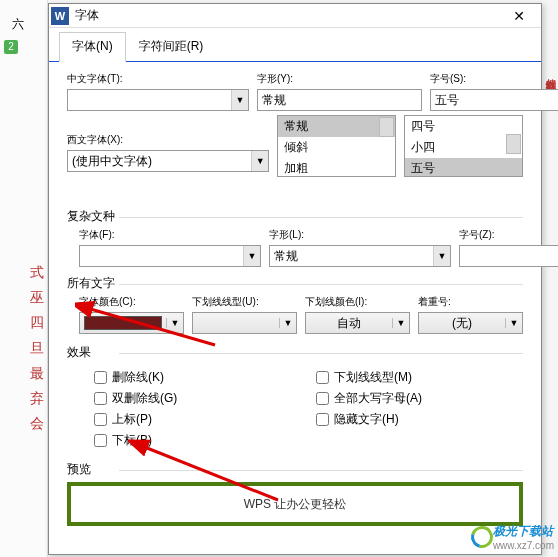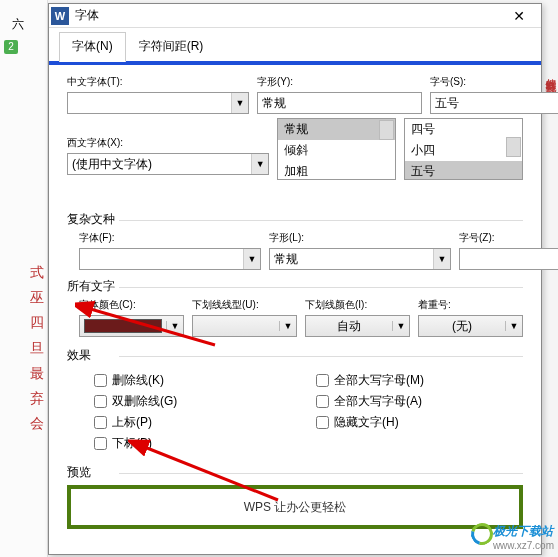--- a/index.html
+++ b/index.html
@@ -6,21 +6,21 @@
 body { background: #f5f5f5; width: 558px; height: 557px; overflow: hidden; position: relative; }
 .bg-left { position: absolute; left: 0; top: 0; width: 48px; height: 557px; background: #fbfbfb; border-right: 1px solid #e0e0e0; }
 .bg-left .dot { position: absolute; left: 4px; top: 40px; width: 14px; height: 14px; background: #4caf50; border-radius: 2px; color: #fff; text-align: center; line-height: 14px; font-size: 10px; }
 .bg-right { position: absolute; right: 0; top: 40px; width: 14px; height: 480px; color: #b33; writing-mode: vertical-rl; font-size: 11px; padding-top: 30px; line-height: 1.4; }
 .bg-left-text { position: absolute; left: 30px; top: 260px; width: 14px; color: #b33; font-size: 14px; line-height: 1.8; }
 .dialog { position: absolute; left: 48px; top: 3px; width: 494px; height: 552px; background: #fff; border: 1px solid #888; box-shadow: 2px 2px 6px rgba(0,0,0,.2); }
 .titlebar { height: 24px; background: #fff; border-bottom: 1px solid #ddd; display: flex; align-items: center; padding: 0 2px; }
 .titlebar .wicon { width: 18px; height: 18px; background: #2b579a; color: #fff; display: flex; align-items: center; justify-content: center; font-size: 11px; font-weight: bold; margin-right: 6px; }
 .titlebar .title { flex: 1; font-size: 12px; }
 .titlebar .close { width: 40px; height: 22px; text-align: center; line-height: 22px; font-size: 14px; cursor: pointer; }
-.tabs { display: flex; border-bottom: 4px solid #1d4ed8; padding: 4px 2px 0 10px; }
+.tabs { display: flex; border-bottom: 1px solid #1d4ed8; padding: 4px 2px 0 10px; }
 .tab { padding: 5px 12px; border: 1px solid transparent; cursor: pointer; }
 .tab.active { border: 1px solid #ccc; border-bottom: 1px solid #fff; margin-bottom: -1px; background: #fff; }
 .content { padding: 10px 18px; }
 .row { display: flex; gap: 8px; margin-bottom: 4px; }
 .col { flex: 1; display: flex; flex-direction: column; }
 .lbl { margin-bottom: 3px; font-size: 10px; color: #000; }
 .combo { position: relative; display: flex; border: 1px solid #999; height: 22px; background: #fff; }
 .combo input, .combo .val { flex: 1; border: none; padding: 0 4px; font-size: 12px; line-height: 20px; outline: none; background: transparent; }
 .combo .arrow, .combo .arrow2 { width: 17px; border-left: 1px solid #ccc; display: flex; align-items: center; justify-content: center; cursor: pointer; background: #e8e8e8; font-size: 9px; }
 .listbox { border: 1px solid #999; height: 62px; overflow-y: scroll; background: #fff; }
@@ -32,21 +32,21 @@
 .btncombo { border: 1px solid #999; height: 22px; background: linear-gradient(#f5f5f5,#e5e5e5); display: flex; align-items: center; }
 .btncombo .val { flex: 1; padding: 0 6px; text-align: center; }
 .btncombo .swatch { flex: 1; height: 14px; margin: 0 4px; background: #6b1b1b; border: 1px solid #555; }
 .btncombo .arrow { width: 17px; text-align: center; cursor: pointer; font-size: 9px; border-left: 1px solid #bbb; }
 .checks { display: flex; margin-top: 4px; }
 .checks .colc { flex: 1; }
 .chk { display: flex; align-items: center; margin: 4px 15px; cursor: pointer; }
 .chk input { margin-right: 5px; width: 13px; height: 13px; }
 .preview-box { border: 4px solid #4d7c0f; height: 44px; margin-top: 4px; display: flex; align-items: center; justify-content: center; font-size: 14px; color: #333; }
 .arrow-red { position: absolute; pointer-events: none; z-index: 200; }
-.logo { position: absolute; right: 4px; bottom: 6px; z-index: 50; font-size: 14px; color: #1b8fd6; font-style: italic; font-weight: bold; display: flex; }
+.logo { position: absolute; right: 4px; bottom: 6px; z-index: 50; font-size: 14px; color: #1b8fd6; font-style: italic; font-weight: bold; display: flex; align-items: center; }
 .logo .ring { width: 22px; height: 22px; border: 3px solid #86c232; border-radius: 50%; border-left-color: #1b8fd6; transform: rotate(-30deg); }
 .scroll-chunk { position: absolute; right: 1px; width: 15px; background: #dcdcdc; border: 1px solid #bbb; }
 </style>
 </head>
 <body>
 
 <div class="bg-left">
   <div style="position:absolute;left:12px;top:16px;">六</div>
   <div class="dot">2</div>
 </div>
@@ -200,21 +200,21 @@
             <span>上标(P)</span>
           </label>
         <label class="chk">
             <input type="checkbox" style="">
             <span>下标(B)</span>
           </label>
       </div>
       <div class="colc">
         <label class="chk">
             <input type="checkbox" style="">
-            <span>全部大写字母(M)</span>
+            <span>下划线线型(M)</span>
           </label>
         <label class="chk">
             <input type="checkbox" style="">
             <span>全部大写字母(A)</span>
           </label>
         <label class="chk">
             <input type="checkbox" style="">
             <span>隐藏文字(H)</span>
           </label>
       </div>

